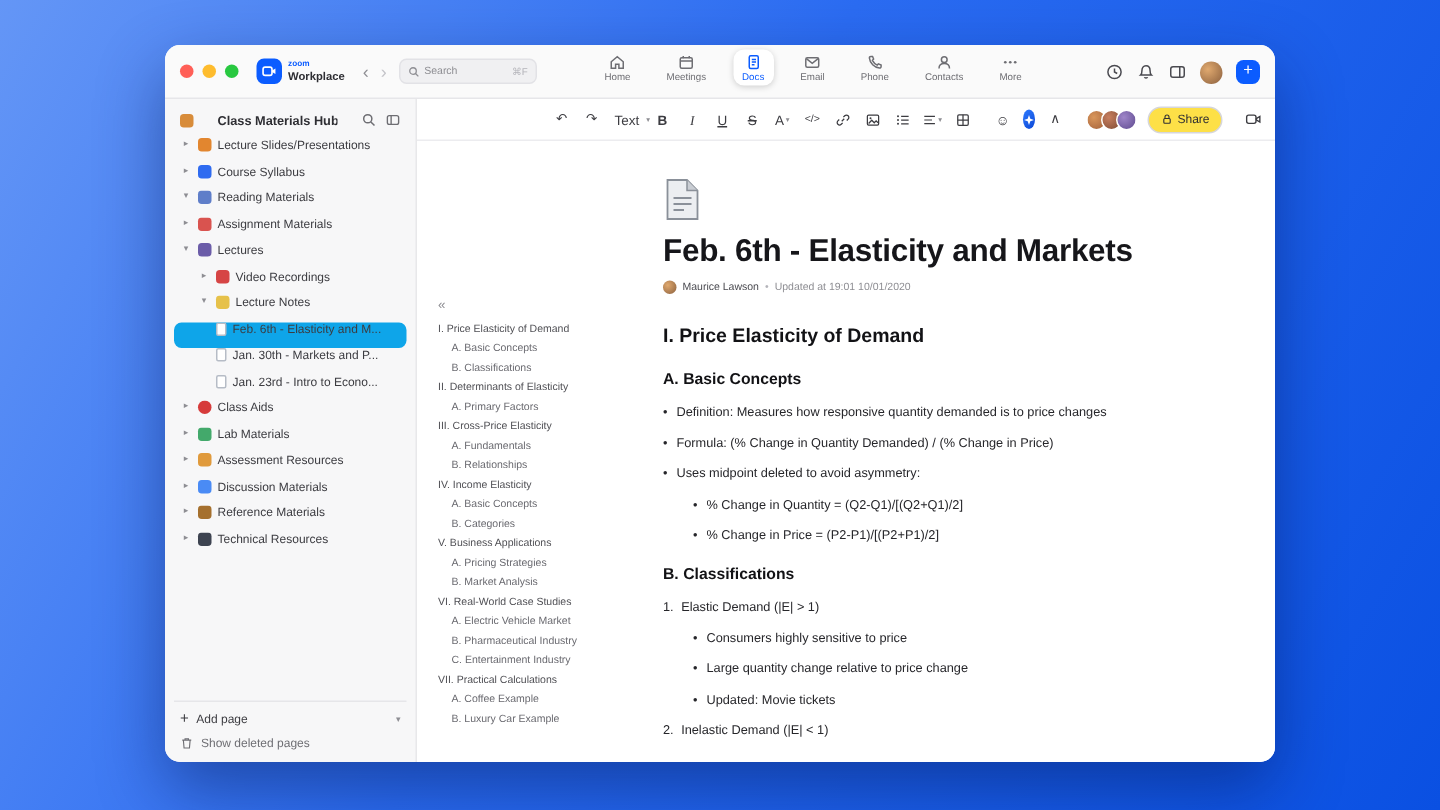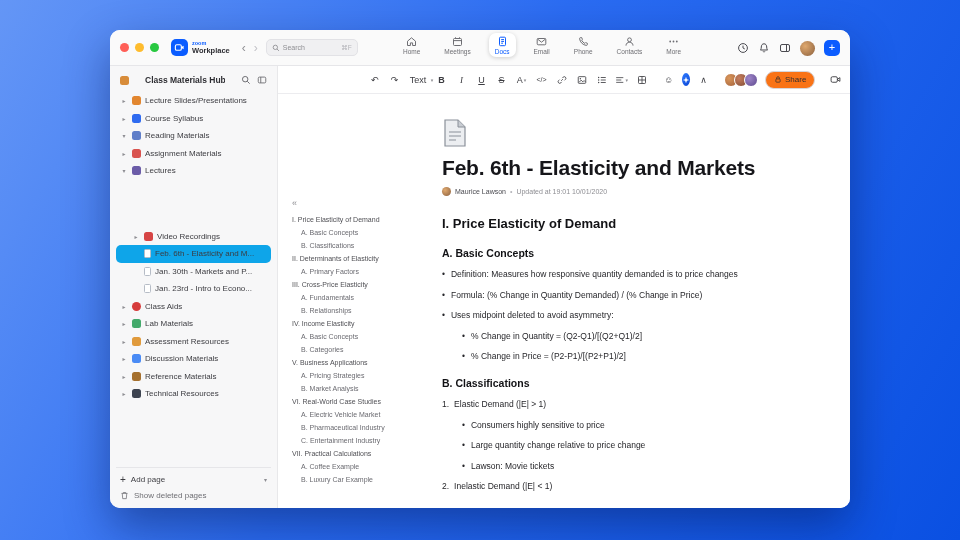--- a/index.html
+++ b/index.html
@@ -42,22 +42,22 @@
   .tb-right { position:absolute; right:10px; top:0; height:36px; display:flex; align-items:center; gap:9px; color:#4a4a50; }
   .tb-avatar { width:15px; height:15px; border-radius:50%; background:radial-gradient(circle at 35% 35%,#e0a96f,#8a5f3d); }
   .plusbtn { width:16px; height:16px; border-radius:5px; background:#0b5cff; color:#fff; font-size:11px; line-height:15px; text-align:center; }
   
   .mainrow { flex:1; display:flex; overflow:hidden; }
   .sidebar { width:168px; background:#f7f7f8; border-right:1px solid #e8e8ea; display:flex; flex-direction:column; padding:6px 6px 8px; flex-shrink:0; }
   .sb-head { display:flex; align-items:flex-end; gap:16px; padding:3px 4px 7px; }
   .sb-title { font-size:8.5px; font-weight:bold; color:#2e2e33; flex:1; white-space:nowrap; overflow:hidden; }
   .sb-hic { color:#6e6e73; display:flex; align-items:center; gap:6px; }
   .tree { display:flex; flex-direction:column; }
-  .tree-row { display:flex; align-items:center; height:17.5px; border-radius:5px; padding:0 4px; font-size:8px; color:#3c3c41; gap:4px; white-space:nowrap; overflow:hidden; }
-  .tree-row.d1 { padding-left:16px;margin-top:48px; }
+  .tree-row { display:flex; align-items:flex-start; height:17.5px; border-radius:5px; padding:0 4px; font-size:8px; color:#3c3c41; gap:4px; white-space:nowrap; overflow:hidden; }
+  .tree-row.d1 { padding-left:16px; }
   .tree-row.d2 { padding-left:28px; }
   .tree-row.selected { background:#0ea5e9; }
   .chev { width:8px; font-size:6px; color:#8e8e93; text-align:center; flex-shrink:0; }
   .ti { width:9px; height:9px; border-radius:2.5px; display:inline-block; flex-shrink:0; }
   .ti-notebook{background:#d88c3a}
   .ti-presentation{background:#e2862f}
   .ti-book{background:#2f6bf0}
   .ti-openbook{background:#5f7ec9}
   .ti-assignment{background:#d9534f}
   .ti-lectures{background:#6b5ca8}
@@ -87,21 +87,21 @@
   .tbb .mini { font-size:5px; color:#8e8e93; }
   .tb-div { width:1px; height:14px; background:#e4e4e7; }
   .ai-circ { width:13px; height:13px; border-radius:50%; background:linear-gradient(135deg,#2f7bff,#0b47d6); display:flex; align-items:center; justify-content:center; }
   .tb-spacer { flex:1; }
   .avstack { display:flex; }
   .av { width:14px; height:14px; border-radius:50%; border:1px solid #fff; margin-left:-4px; }
   .av:first-child{margin-left:0}
   .av1{background:radial-gradient(circle at 35% 35%,#d9965b,#a2603a)}
   .av2{background:radial-gradient(circle at 35% 35%,#c87f5f,#7e4a33)}
   .av3{background:radial-gradient(circle at 35% 35%,#9f86c9,#5e4a8f)}
-  .sharebtn { height:18px; border:1px solid #d6d6db; background:#f97316; border-radius:9px; display:flex; align-items:center; gap:3px; padding:0 8px; font-size:8px; color:#2e2e33; }
+  .sharebtn { height:18px; border:1px solid #d6d6db; background:#fde047; border-radius:9px; display:flex; align-items:center; gap:3px; padding:0 8px; font-size:8px; color:#2e2e33; }
   
   .docwrap { flex:1; display:flex; overflow:hidden; }
   .toc { width:158px; flex-shrink:0; padding:104px 6px 0 14px; }
   .toc-collapse { color:#8e8e93; font-size:9px; margin-bottom:5px; }
   .toc-item { font-size:7px; color:#505055; line-height:13px; white-space:nowrap; overflow:hidden; }
   .toc-item.l1 { padding-left:9px; color:#6a6a70; }
   .doc { flex:1; padding:24px 40px 0 6px; overflow:hidden; }
   .doc-title { font-size:21px; font-weight:bold; color:#16161a; margin-top:8px; letter-spacing:-.2px; }
   .byline { display:flex; align-items:center; gap:4px; margin-top:7px; }
   .byline .bav { width:9px; height:9px; border-radius:50%; background:radial-gradient(circle at 35% 35%,#e0a96f,#8a5f3d); }
@@ -290,20 +290,25 @@
         <div class="tree-row">
           <span class="chev">▾</span>
           <span class="ti ti-lectures"></span>
           <span>Lectures</span>
         </div>
         <div class="tree-row d1">
           <span class="chev">▸</span>
           <span class="ti ti-video"></span>
           <span>Video Recordings</span>
         </div>
+        <div class="tree-row d1">
+          <span class="chev">▾</span>
+          <span class="ti ti-notes"></span>
+          <span>Lecture Notes</span>
+        </div>
         <div class="tree-row d2 selected">
           <span class="ti ti-page"></span>
           <span>Feb. 6th - Elasticity and M...</span>
         </div>
         <div class="tree-row d2">
           <span class="ti ti-page"></span>
           <span>Jan. 30th - Markets and P...</span>
         </div>
         <div class="tree-row d2">
           <span class="ti ti-page"></span>
@@ -520,21 +525,21 @@
             <div class="b-row sub">
                 <span class="dot">•</span>
                 <span>Consumers highly sensitive to price</span>
               </div>
             <div class="b-row sub">
                 <span class="dot">•</span>
                 <span>Large quantity change relative to price change</span>
               </div>
             <div class="b-row sub">
                 <span class="dot">•</span>
-                <span>Lawson: Movie tickets</span>
+                <span>Updated: Movie tickets</span>
               </div>
             <div class="n-row">
                 <span>2.</span>
                 <span>Inelastic Demand (|E| &lt; 1)</span>
               </div>
           </div>
         </div>
       </div>
 
     </div>

